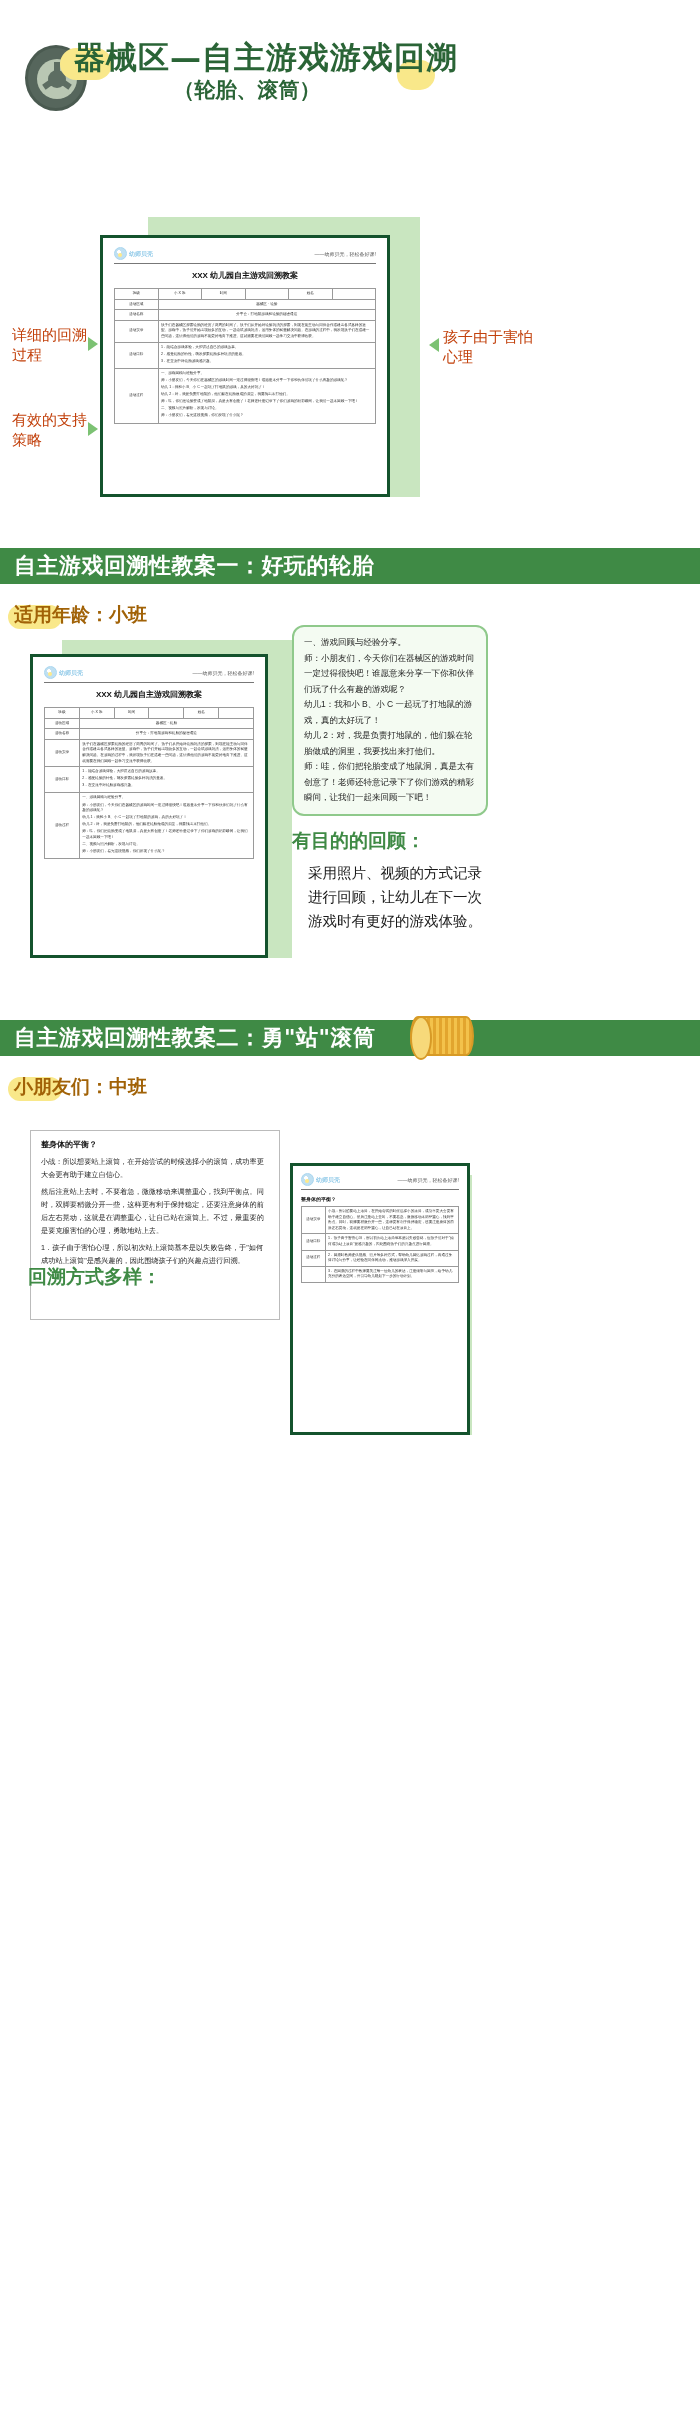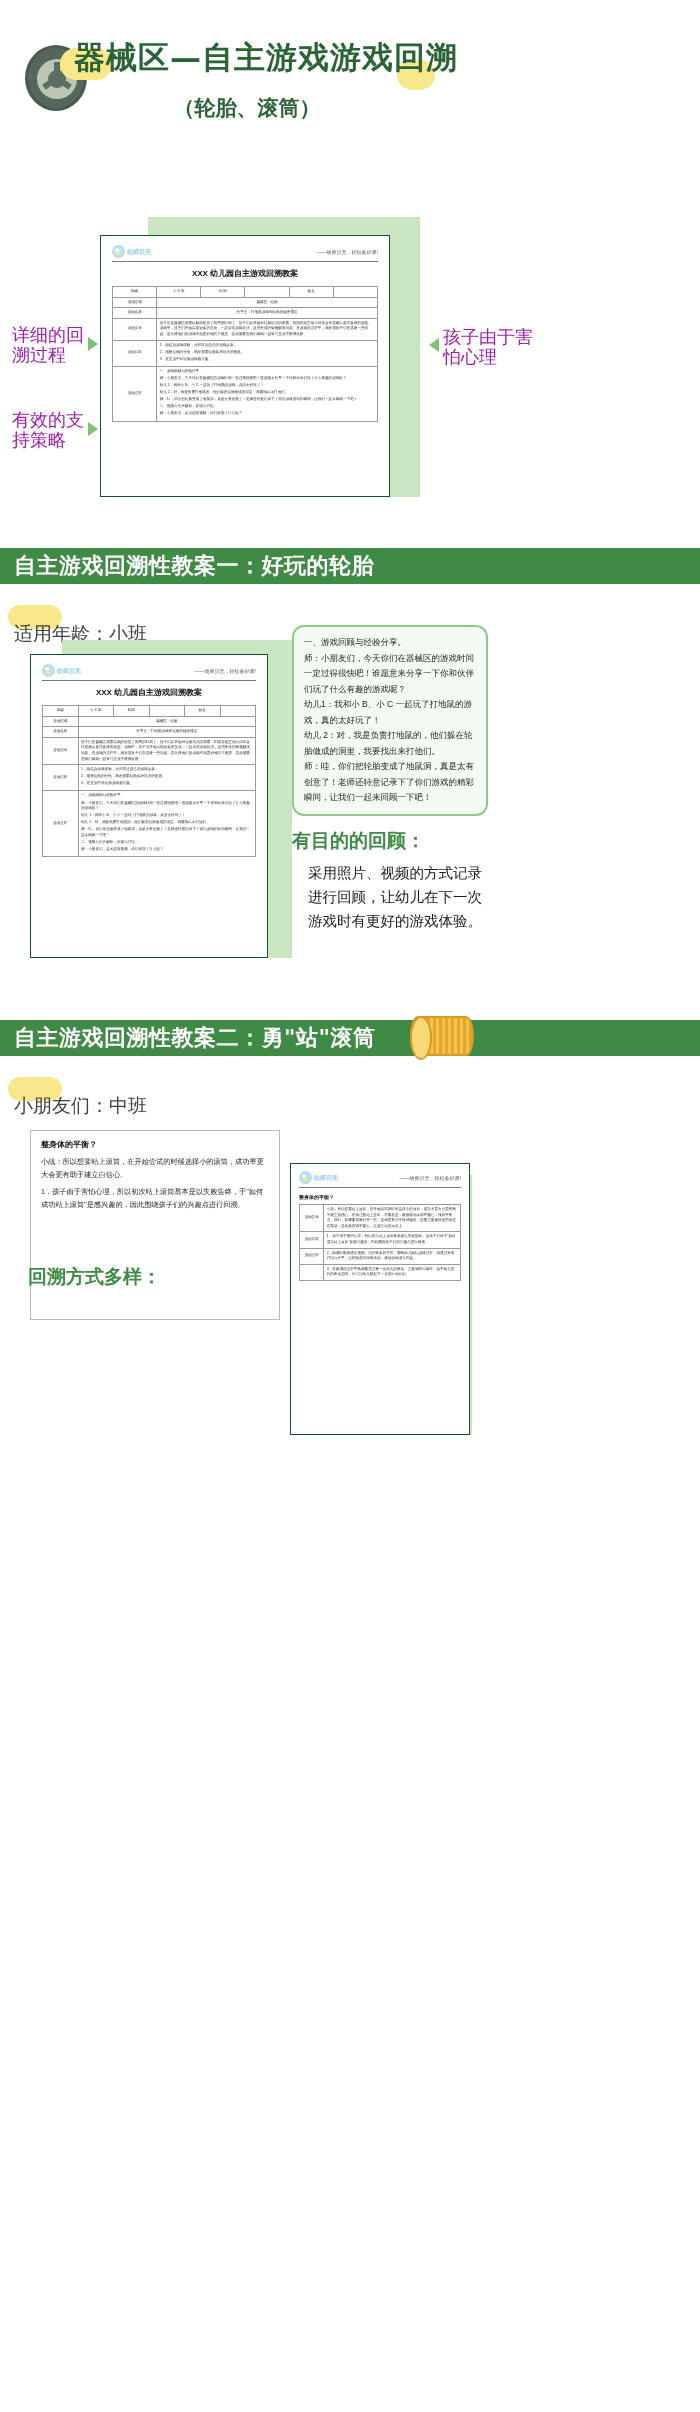--- a/index.html
+++ b/index.html
@@ -37,28 +37,28 @@
     position: absolute; background: #f9e88a; border-radius: 16px;
   }
   .hl-a { left: 0px; top: 10px; width: 52px; height: 32px; }
   .hl-b { left: 337px; top: 22px; width: 38px; height: 30px; }
   .hero-title {
     position: relative; font-size: 31px; line-height: 38px; font-weight: bold;
     color: #2a6436; letter-spacing: 1px; padding-left: 14px;
     font-family: "DejaVu Sans", sans-serif;
   }
   .hero-sub {
-    position: relative; margin-top: 18px; font-size: 21px; font-weight: bold;
+    position: relative; margin-top: 0; font-size: 21px; font-weight: bold;
     color: #2a6436; text-align: center; width: 360px; padding-left: 14px;
   }
   .hero-sub-hl { position: absolute; left: 84px; top: 14px; width: 190px; height: 14px;
                  background: #f9e88a; border-radius: 7px; z-index: -1; }
   .shadow-green { position: absolute; background: #c9e6c0; }
   .paper {
-    position: absolute; background: #ffffff; border: 1px solid #14532d;
+    position: absolute; background: #ffffff; border: 3px solid #14532d;
     overflow: hidden;
   }
   .paper-inner { padding: 9px 11px 5px 11px; }
   .logo-row { display: flex; align-items: center; justify-content: space-between; }
   .logo { display: flex; align-items: center; gap: 2px; }
   .logo-mark {
     width: 13px; height: 13px; border-radius: 50%;
     background: radial-gradient(circle at 35% 35%, #ffffff 0 18%, #bfe0f2 19% 100%);
     border: 1px solid #a9d6ef; position: relative;
   }
@@ -88,33 +88,33 @@
     content: ""; position: absolute; right: 0; top: 0; height: 100%; width: 80px;
     background: linear-gradient(100deg, #3f8a45 45%, rgba(63,138,69,0) 46%);
   }
   .banner span {
     color: #ffffff; font-size: 22px; font-weight: bold; padding-left: 14px;
     letter-spacing: .5px; font-family: "DejaVu Sans", sans-serif;
   }
   .agebar { position: absolute; left: 14px; }
   .agebar .pill { position: absolute; left: -6px; top: 3px; width: 54px; height: 24px;
                   background: #f9e88a; border-radius: 12px; }
-  .agebar .txt { position: relative; font-size: 19px; font-weight: normal; color: #404040; margin-top: 19px; }
+  .agebar .txt { position: relative; font-size: 19px; font-weight: bold; color: #a16207; }
 
   
   .callout {
     position: absolute; border: 2px solid #8fc98b; border-radius: 12px;
     background: #f4fbf2; padding: 8px 10px;
   }
   .callout p {
     font-size: 8.5px; line-height: 15.5px; color: #1d1d1d; margin: 0;
   }
 
   
-  .annot { position: absolute; font-size: 18px; line-height: 20px; color: #a21caf; }
+  .annot { position: absolute; font-size: 15px; line-height: 20px; color: #c2410c; }
   .annot-arrow {
     position: absolute; width: 0; height: 0;
     border-top: 7px solid transparent; border-bottom: 7px solid transparent;
   }
   .arrow-right { border-left: 10px solid #7cc273; }
   .arrow-left  { border-right: 10px solid #7cc273; }
 
   .yellowhead { position: relative; display: inline-block; font-size: 19px; font-weight: bold;
                 color: #3f8a45; }
   .yellowhead .pill { position: absolute; left: -6px; top: 4px; right: -6px; height: 22px;
@@ -318,20 +318,21 @@
 
 <div class="agebar" style="top:1074px;">
   <div class="pill"></div>
   <div class="txt">小朋友们：中班</div>
 </div>
 
 <div class="paper" style="left:30px; top:1130px; width:250px; height:190px; border:1px solid #bbb;">
   <div style="padding:8px 10px;">
     <div style="font-size:8px; font-weight:bold; color:#111; margin-bottom:5px;">整身体的平衡？</div>
     <div style="font-size:7.2px; line-height:13px; color:#222;">小战：所以想要站上滚筒，在开始尝试的时候选择小的滚筒，成功率更大会更有助于建立自信心。</div>
+    <div style="font-size:7.2px; line-height:13px; color:#222; margin-top:4px;">然后注意站上去时，不要着急，微微移动来调整重心，找到平衡点。同时，双脚要稍微分开一些，这样更有利于保持稳定，还要注意身体的前后左右晃动，这就是在调整重心，让自己站在滚筒上。不过，最重要的是要克服害怕的心理，勇敢地站上去。</div>
     <div style="font-size:7.2px; line-height:13px; color:#222; margin-top:4px;">1．孩子由于害怕心理，所以初次站上滚筒基本是以失败告终，于"如何成功站上滚筒"是感兴趣的，因此围绕孩子们的兴趣点进行回溯。</div>
   </div>
 </div>
 
 <div class="shadow-green" style="left:452px; top:1175px; width:20px; height:260px;"></div>
 <div class="paper" style="left:290px; top:1163px; width:180px; height:272px;">
   <div style="padding:7px 8px;">
     <div class="logo-row">
       <div class="logo">
         <div class="logo-mark"></div>

